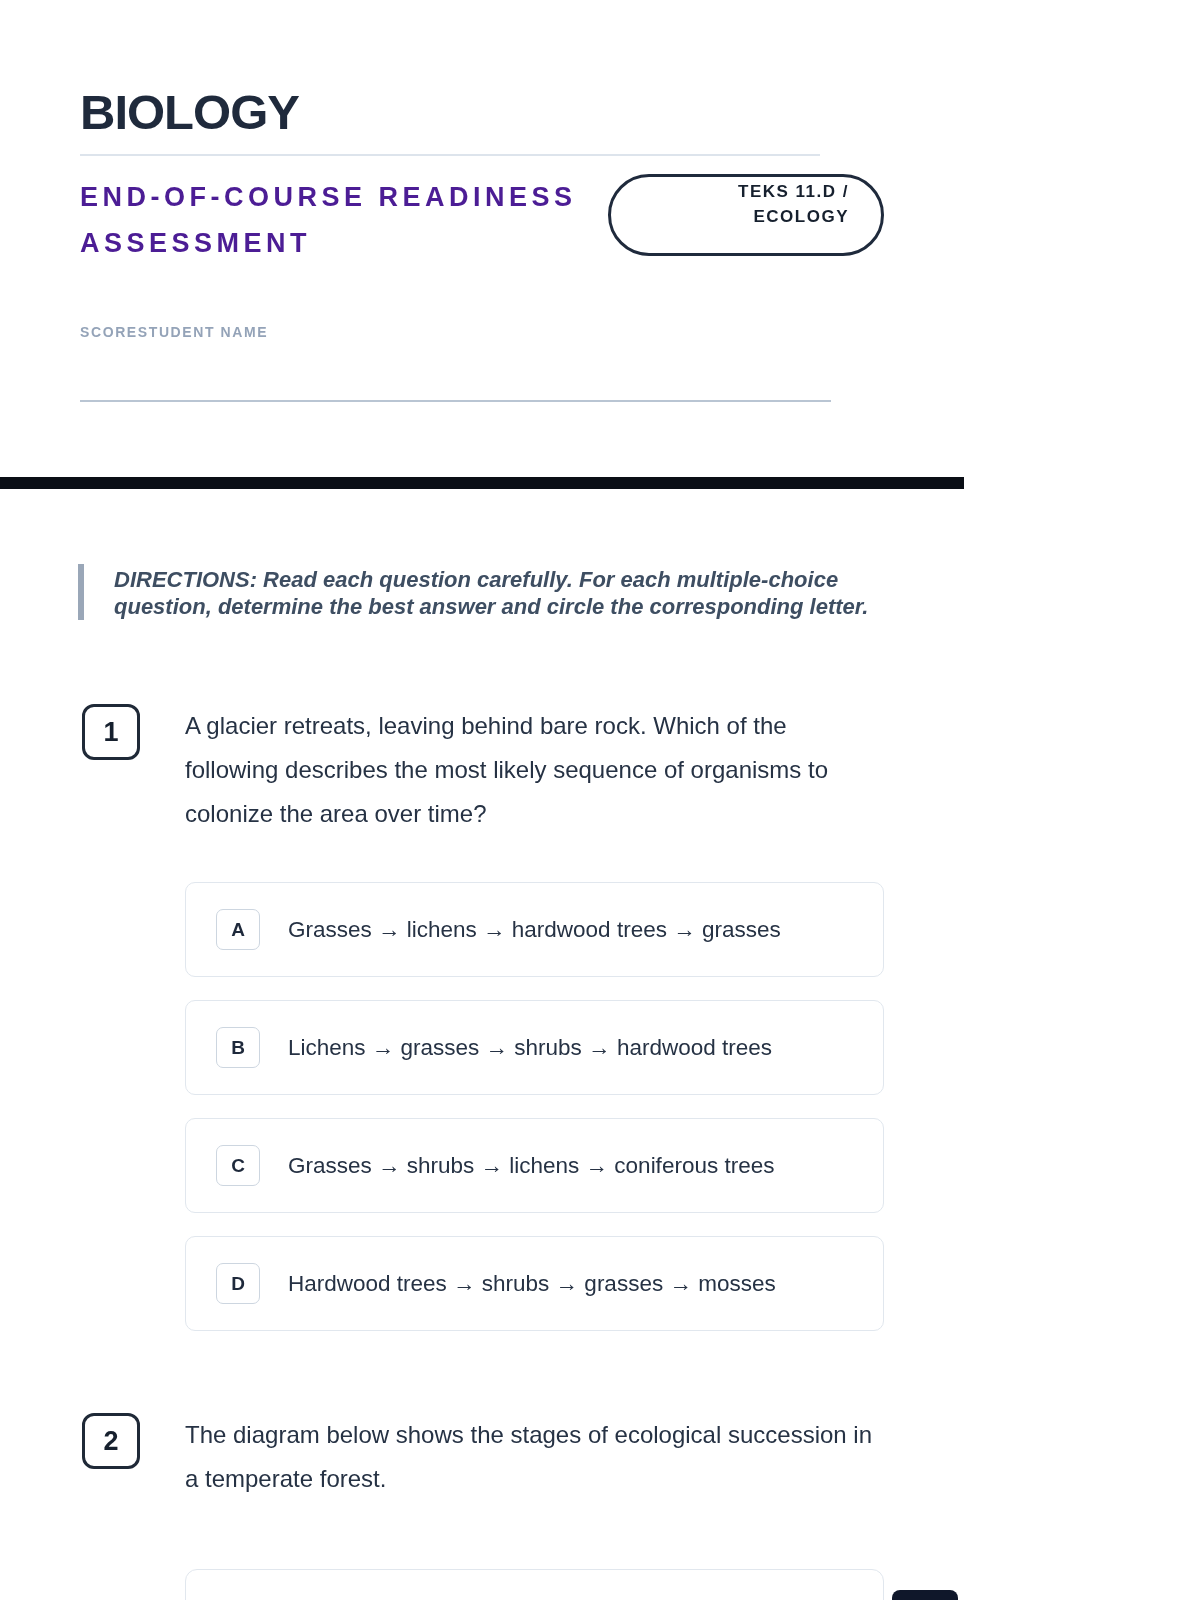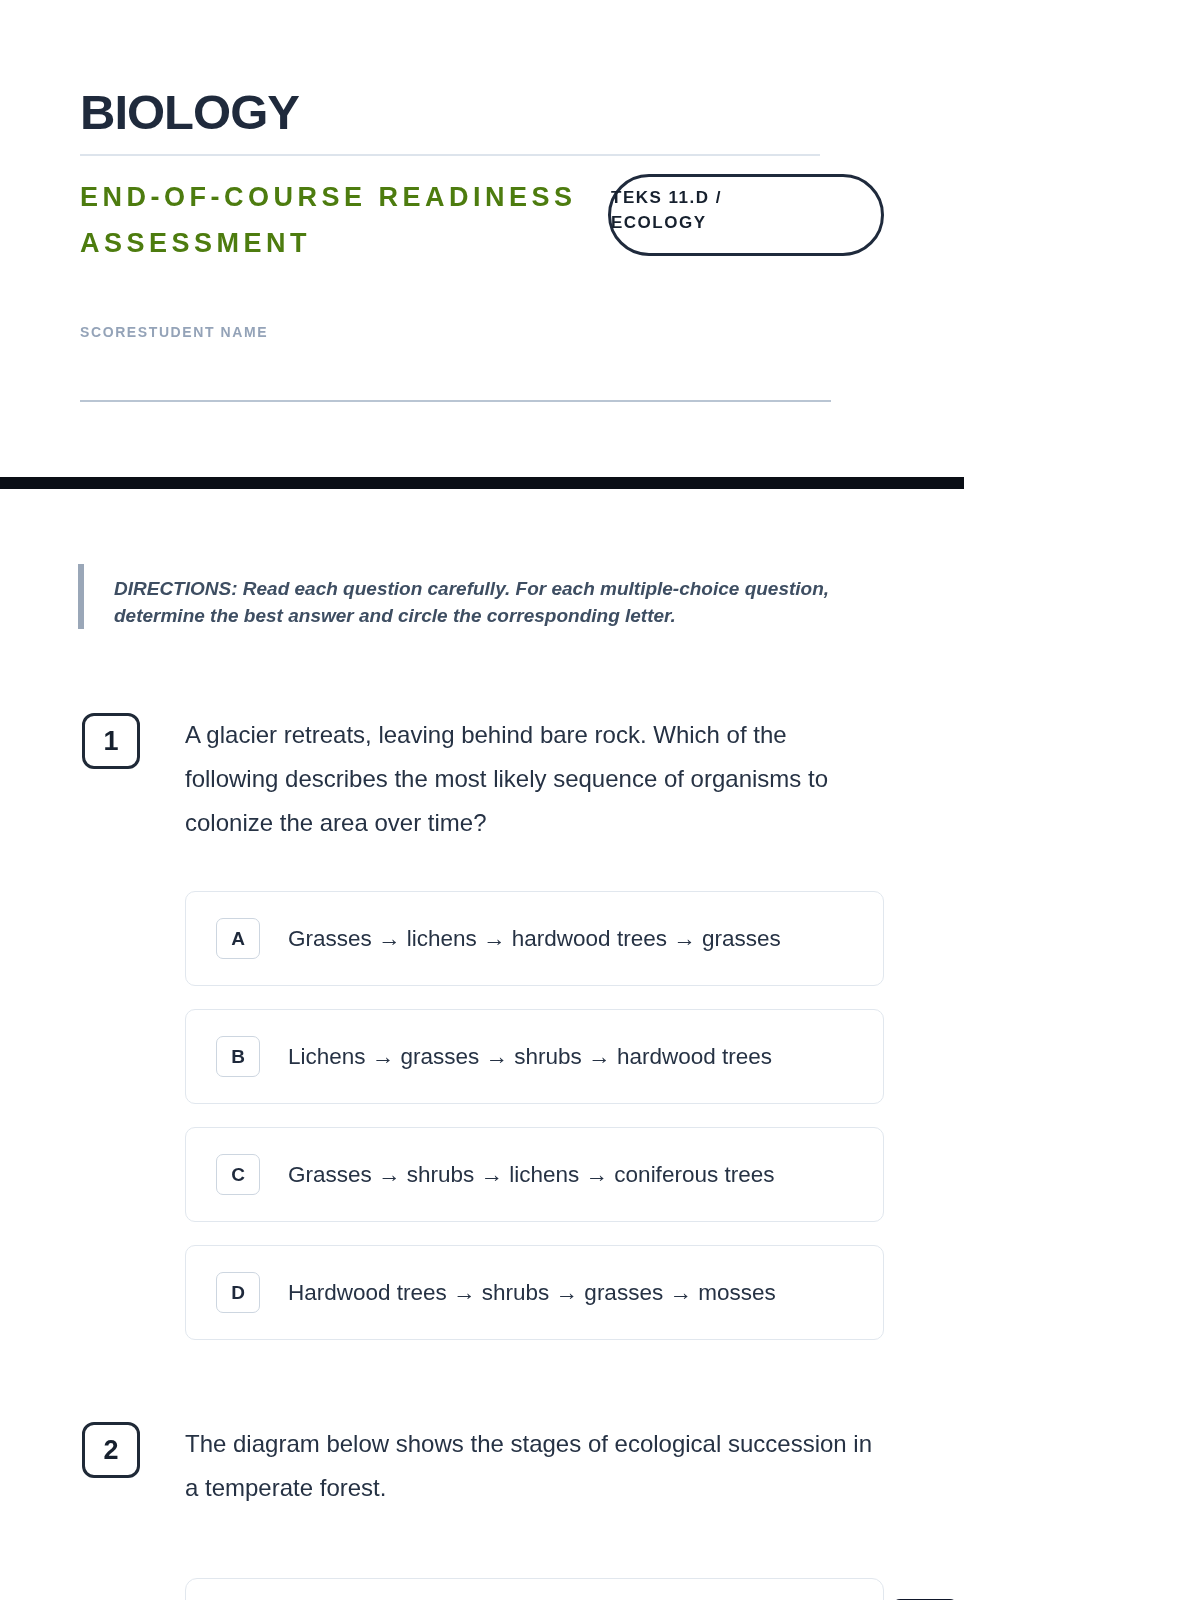--- a/index.html
+++ b/index.html
@@ -5,43 +5,43 @@
   * { margin: 0; padding: 0; box-sizing: border-box; }
   html, body { width: 1200px; height: 1600px; background: #ffffff; overflow: hidden; }
   body { font-family: "Liberation Sans", sans-serif; color: #1e293b; }
   .page { width: 964px; height: 1600px; position: relative; overflow: hidden; background: #fff; }
 
   
   .header { padding: 84px 80px 0 80px; }
   .title { font-size: 49px; font-weight: 900; letter-spacing: -1px; color: #1f2a3c; }
   .title-rule { width: 740px; height: 2px; background: #dde4ec; margin-top: 14px; }
   .subhead-row { display: flex; justify-content: space-between; align-items: flex-start; margin-top: 18px; }
-  .subtitle { font-size: 27px; font-weight: 600; letter-spacing: 4.5px; color: #4d7c0f; line-height: 46px; }
+  .subtitle { font-size: 27px; font-weight: 600; letter-spacing: 4.5px; color: #4c1d95; line-height: 46px; }
   .teks-badge {
     border: 3px solid #1f2a3c; border-radius: 44px; width: 276px; min-height: 82px;
-    padding: 8px 32px 14px 0; text-align: left;
+    padding: 2px 32px 14px 0; text-align: right;
     font-weight: 700; font-size: 17px; letter-spacing: 1.5px; color: #16202e; line-height: 25px;
     flex-shrink: 0; margin-top: 0;
   }
   .teks-badge span { display: block; }
 
   .fields-row { display: flex; margin-top: 58px; }
   .field-label { font-size: 14px; font-weight: 700; letter-spacing: 1.6px; color: #94a3b8; }
   .field-line { border-bottom: 2px solid #b9c5d3; margin-top: 60px; height: 0; }
   .field-name { width: 755px; margin-right: 53px; }
   .field-score { flex: 1; }
 
   .black-bar { width: 1200px; height: 12px; background: #0a0e16; margin-top: 75px; }
 
   
   .directions { margin: 75px 80px 0 78px; display: flex; }
   .directions-bar { width: 6px; background: #9aa7b8; margin-right: 30px; flex-shrink: 0; }
   .directions-text {
-    font-size: 19px; font-style: italic; font-weight: 700; color: #3e4e62;
-    line-height: 27px; max-width: 945px; padding-top: 2px; margin-top: 9px;
+    font-size: 22px; font-style: italic; font-weight: 700; color: #3e4e62;
+    line-height: 27px; max-width: 945px; padding-top: 2px;
   }
 
   
   .question { margin: 0 80px 0 82px; display: flex; margin-top: 84px; }
   .question + .question { margin-top: 82px; }
   .qbadge {
     width: 58px; height: 56px; border: 3.5px solid #1f2937; border-radius: 12px;
     display: flex; align-items: center; justify-content: center;
     font-size: 27px; font-weight: 700; color: #16202e; flex-shrink: 0; background: #fff;
   }

